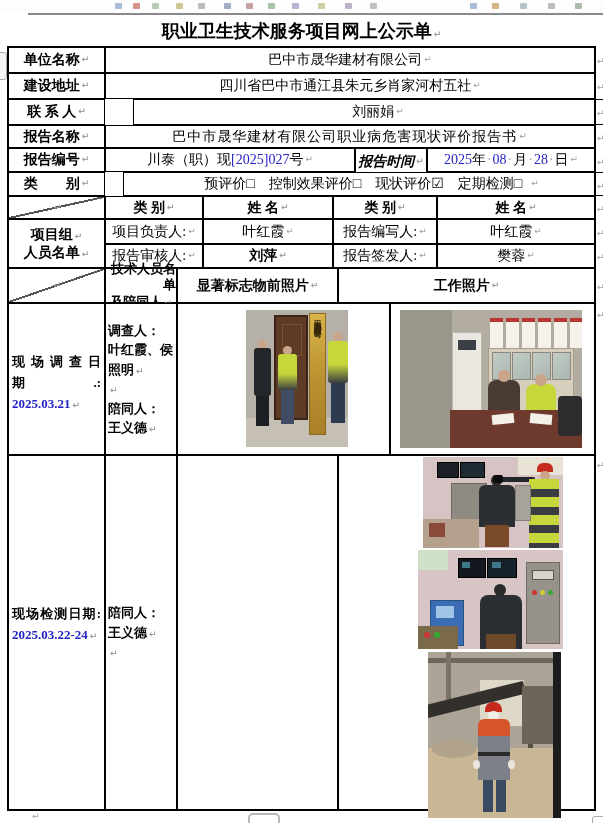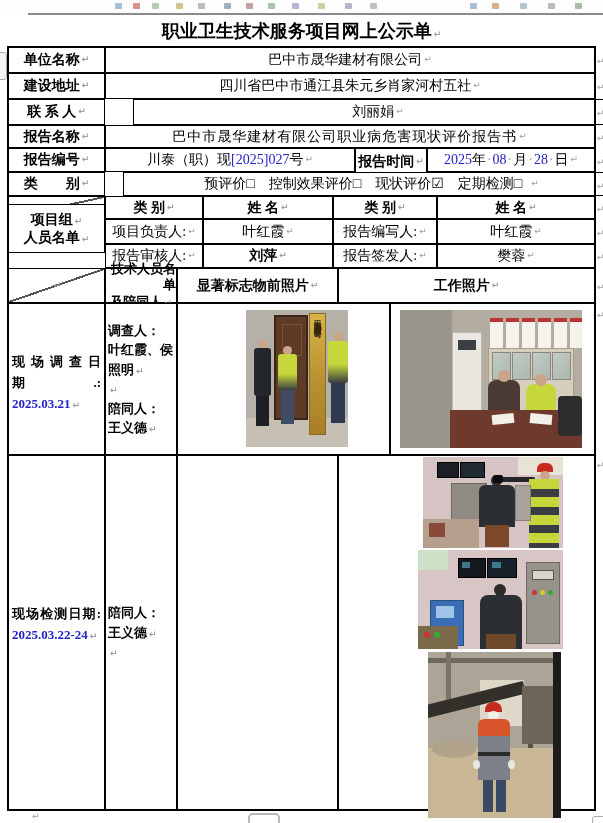--- a/index.html
+++ b/index.html
@@ -95,21 +95,21 @@
   <div class="cell lbl" style="left:8px;top:148px;width:97px;height:24px;">
       <span>报告编号</span>
       <span class="mk">↵</span>
     </div>
   <div class="cell" style="left:105px;top:148px;width:250px;height:24px;">
     <span>川泰（职）现</span>
       <span class="blue">[2025]027</span>
       <span> 号</span>
       <span class="mk">↵</span>
   </div>
-  <div class="cell lbl" style="left:355px;top:148px;width:72px;height:28px;">
+  <div class="cell lbl" style="left:355px;top:148px;width:72px;height:28px;font-style:italic;">
       <span>报告时间</span>
       <span class="mk">↵</span>
     </div>
   <div class="cell" style="left:427px;top:148px;width:168px;height:24px;">
     <span class="blue">2025</span>
       <span> 年 </span>
       <span class="dot">·</span>
       <span class="blue">08</span>
       <span class="dot">·</span>
       <span> 月 </span>
@@ -145,21 +145,21 @@
     </div>
   <div class="cell lbl" style="left:333px;top:196px;width:104px;height:23px;">
       <span>类  别</span>
       <span class="mk">↵</span>
     </div>
   <div class="cell lbl" style="left:437px;top:196px;width:158px;height:23px;">
       <span>姓  名</span>
       <span class="mk">↵</span>
     </div>
 
-  <div class="cell lbl two-line" style="left:8px;top:204px;width:97px;height:49px;">
+  <div class="cell lbl two-line" style="left:8px;top:219px;width:97px;height:49px;">
     <div><span>项目组</span><span class="mk">↵</span></div>
     <div><span>人员名单</span><span class="mk">↵</span></div>
   </div>
   <div class="cell" style="left:105px;top:219px;width:98px;height:25px;">
       <span>项目负责人:</span>
       <span class="mk">↵</span>
     </div>
   <div class="cell" style="left:203px;top:219px;width:130px;height:25px;">
       <span>叶红霞</span>
       <span class="mk">↵</span>

